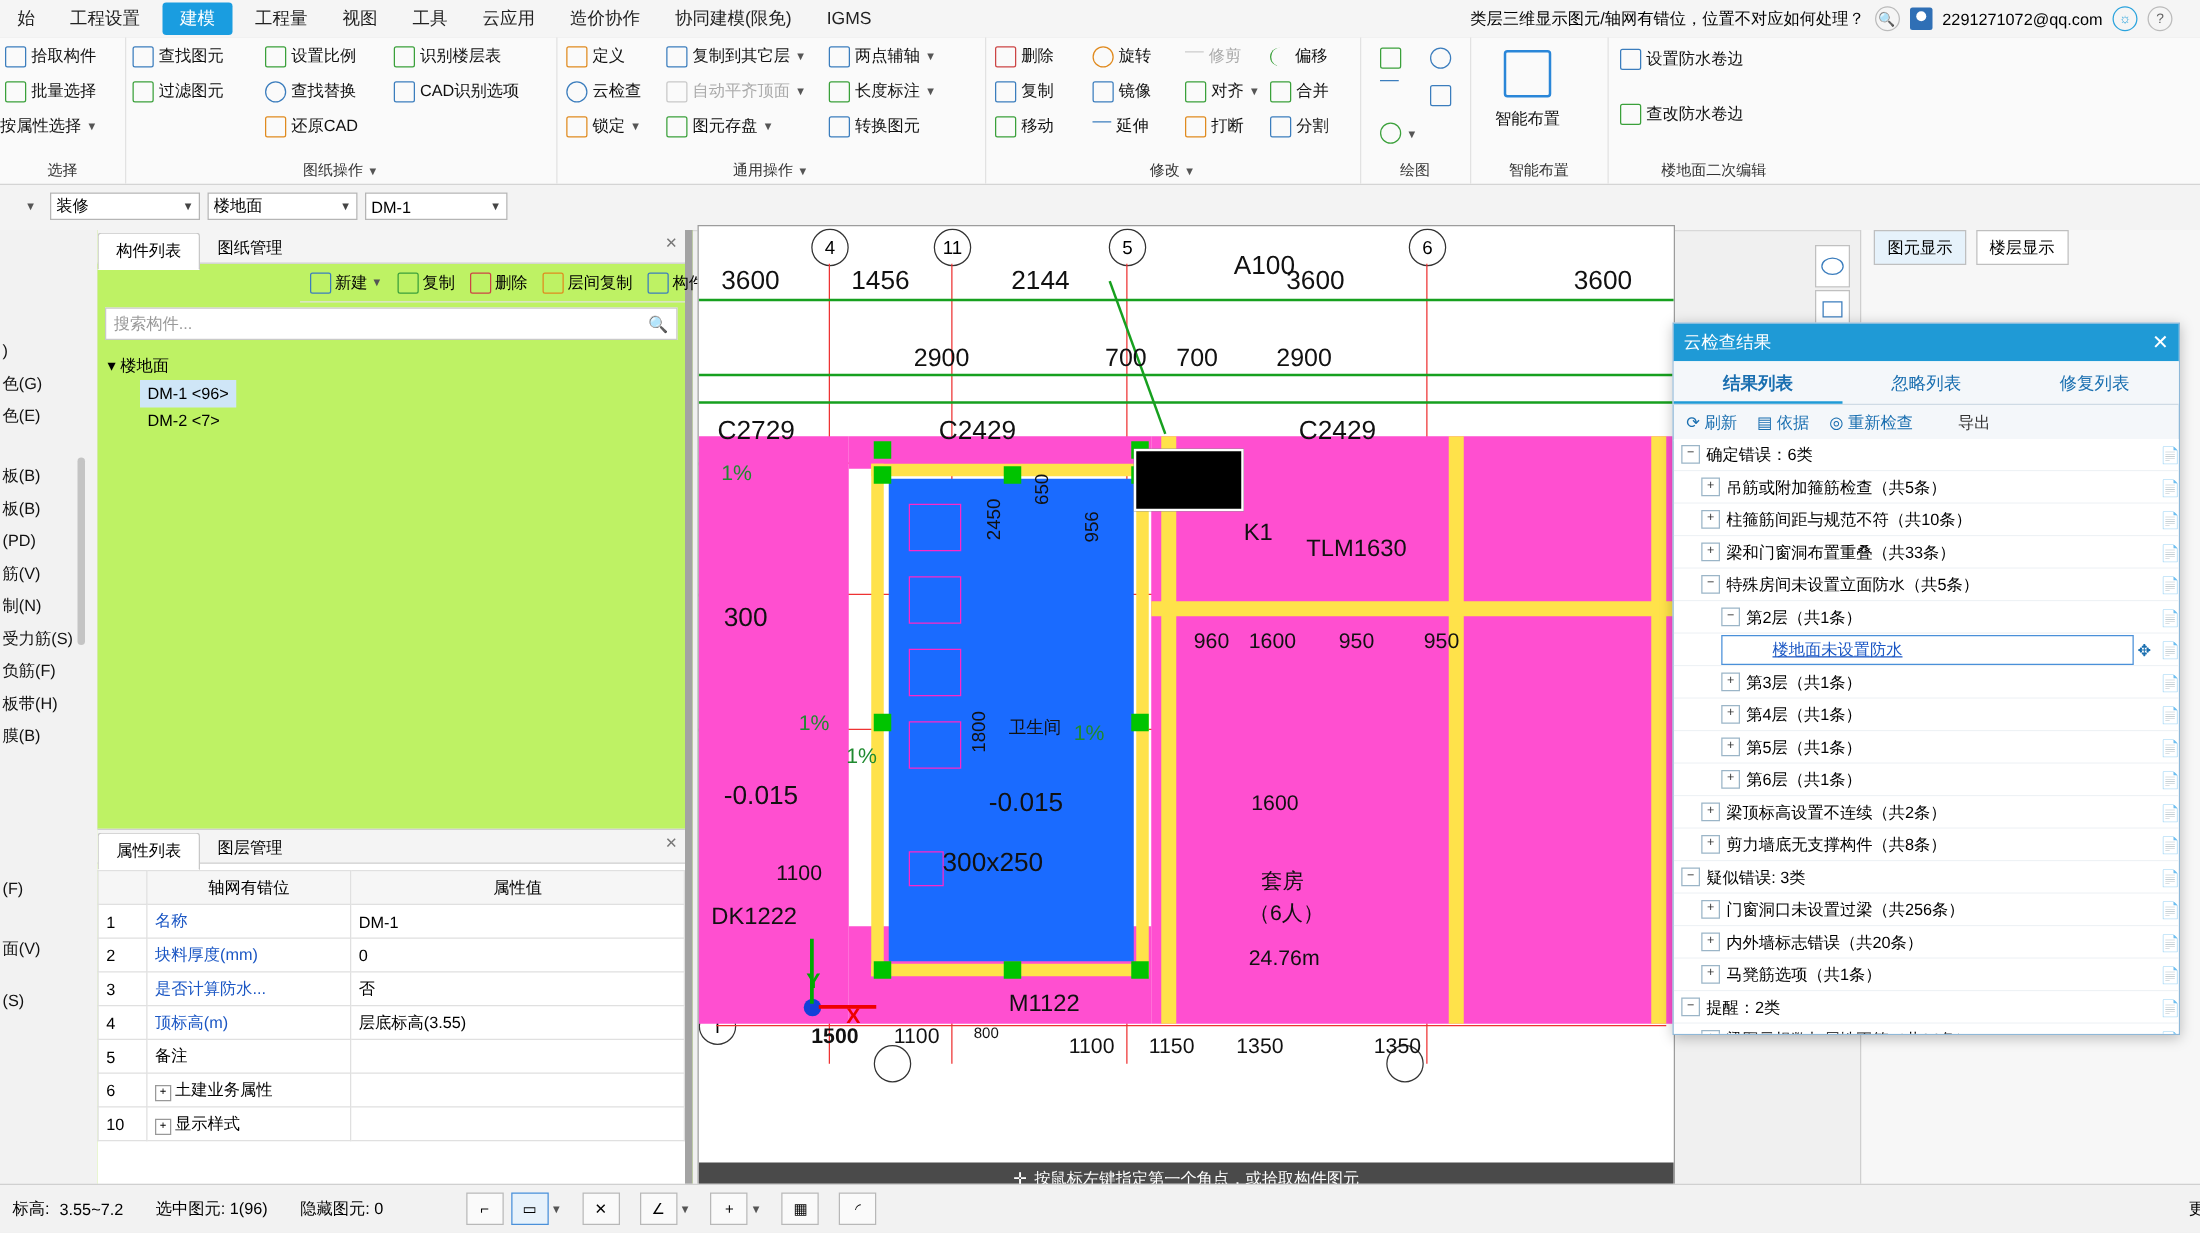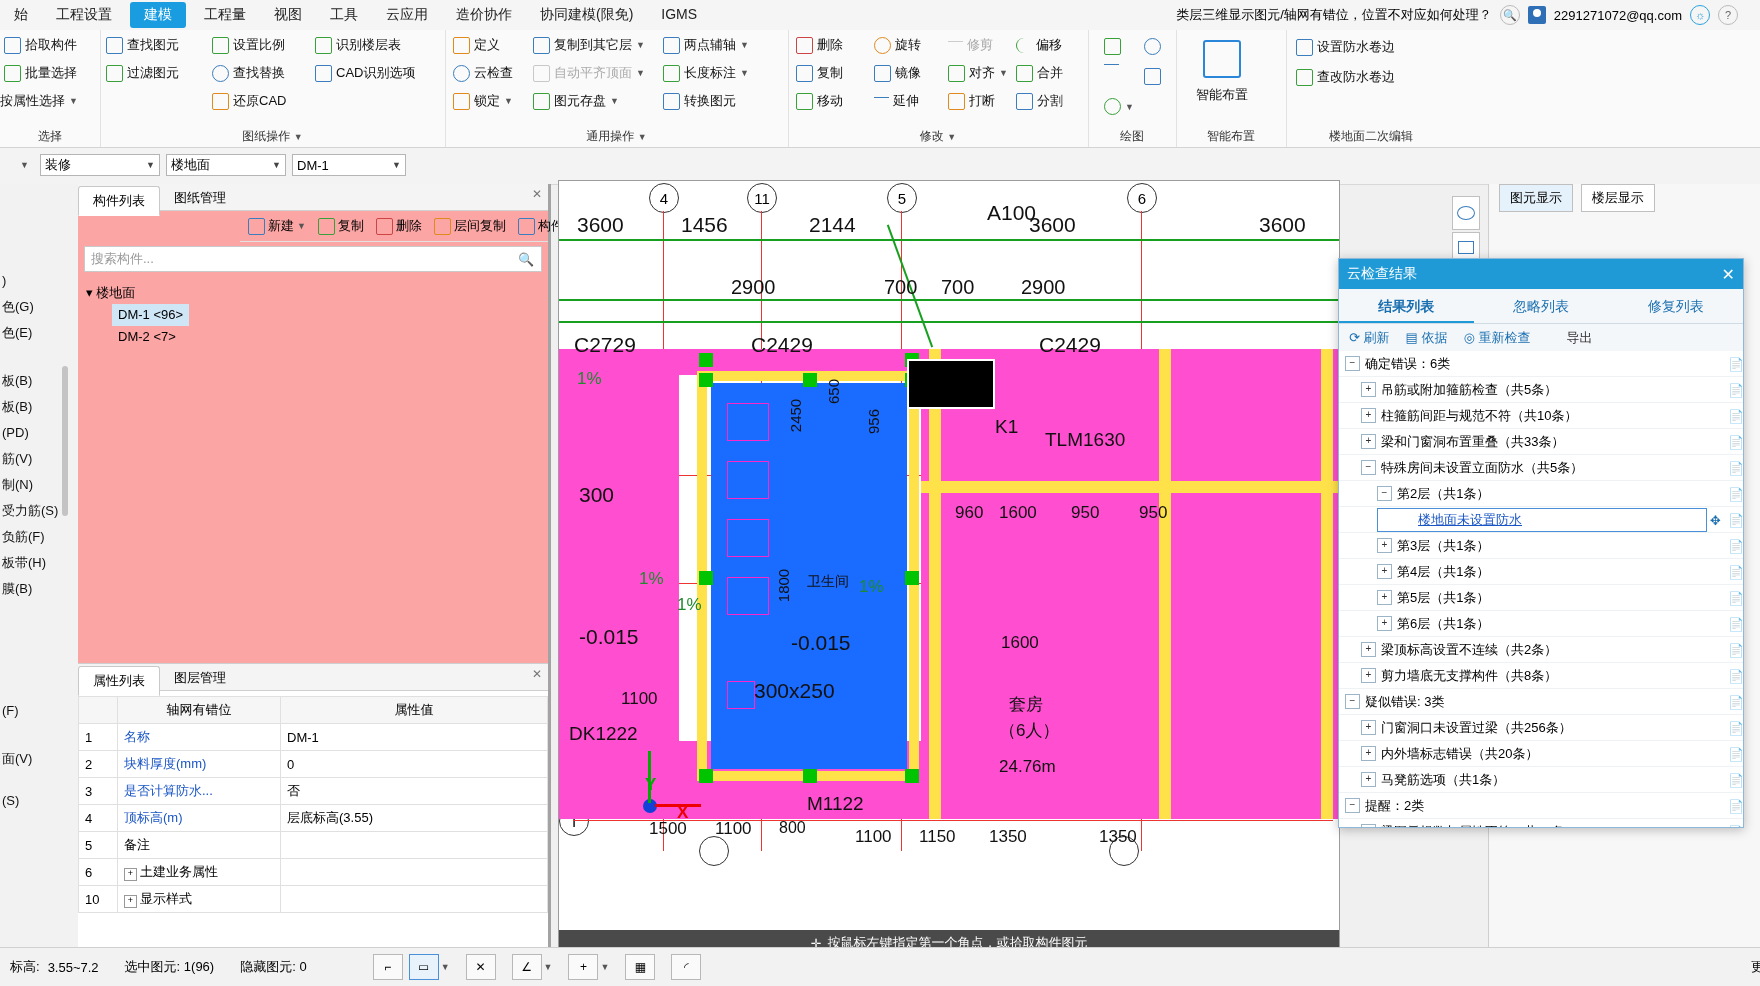--- a/index.html
+++ b/index.html
@@ -35,21 +35,21 @@
   #combobar{left:0;top:148px;width:1760px;height:36px;background:#f3f3f3;border-bottom:1px solid #d8d8d8;}
   .combo{position:absolute;top:6px;height:22px;border:1px solid #b5b5b5;background:#fff;font-size:13px;display:flex;align-items:center;padding:0 4px;box-sizing:border-box;}
   .combo .cv{flex:1;overflow:hidden;white-space:nowrap;}
   .combo .cc{color:#444;font-size:9px;}
 
   
   #leftrail{left:0;top:184px;width:78px;height:780px;background:#f2f2f2;border-right:1px solid #dcdcdc;font-size:13px;}
   .rail-item{height:26px;line-height:26px;padding-left:2px;white-space:nowrap;overflow:hidden;color:#111;}
 
   
-  #comppanel{left:78px;top:184px;width:470px;height:780px;background:#fca5a5;border-right:3px solid #a3a3a3;}
+  #comppanel{left:78px;top:184px;width:470px;height:780px;background:#bef264;border-right:6px solid #a3a3a3;}
   .panel-tabs{height:26px;border-bottom:1px solid #d0d0d0;background:#f4f4f4;position:relative;}
   .ptab{float:left;padding:5px 14px;font-size:13px;cursor:default;}
   .ptab.sel{background:#fff;border:1px solid #c8c8c8;border-bottom:1px solid #fff;border-radius:3px 3px 0 0;margin-top:2px;}
   .panel-close{position:absolute;right:6px;top:3px;color:#777;font-size:12px;}
   .ctoolbar{height:30px;border-bottom:1px solid #e2e2e2;display:flex;align-items:center;gap:12px;padding:0 8px;font-size:13px;}
   .ctool{display:flex;align-items:center;gap:3px;white-space:nowrap;}
   .searchbox{height:24px;margin:4px 6px;border:1px solid #c9c9c9;background:#fff;display:flex;align-items:center;padding:0 6px;font-size:13px;color:#999;}
   .tree{font-size:13px;padding:6px 0 0 8px;}
   .tnode{height:22px;line-height:22px;white-space:nowrap;}
   .tnode.sel{background:#cfe6f7;display:inline-block;padding:0 6px;}
@@ -308,21 +308,21 @@
       <span style="margin-top:4px;">智能布置</span>
     </div>
     <div class="gtitle">智能布置</div>
   </div>
 
   <div class="rgroup" style="left:1286px;width:170px;border-right:none;">
     <div class="rbtn" style="left:10px;top:8px;">
       <span class="ico sq"></span>
         <span>设置防水卷边</span>
     </div>
-    <div class="rbtn" style="left:10px;top:38px;text-align:right;">
+    <div class="rbtn" style="left:10px;top:52px;text-align:right;">
       <span class="ico sq-g"></span>
         <span>查改防水卷边</span>
     </div>
     <div class="gtitle">楼地面二次编辑</div>
   </div>
 </div>
 
 <div id="combobar" class="abs">
   <span class="caret" style="position:absolute;left:20px;top:12px;">▼</span>
   <div class="combo" style="left:40px;width:120px;">
@@ -542,23 +542,23 @@
     <div class="dim" style="left:450px;top:512px;font-size:17px;">套房</div>
     <div class="dim" style="left:440px;top:538px;font-size:17px;">（6人）</div>
     <div class="dim" style="left:440px;top:576px;font-size:17px;">24.76m</div>
     <div class="dim" style="left:20px;top:444px;">-0.015</div>
     <div class="dim" style="left:232px;top:450px;">-0.015</div>
     <div class="dim" style="left:195px;top:498px;">300x250</div>
     <div class="dim" style="left:20px;top:302px;">300</div>
     <div class="dim" style="left:62px;top:508px;font-size:17px;">1100</div>
     <div class="dim" style="left:10px;top:542px;font-size:19px;">DK1222</div>
     <div class="dim" style="left:248px;top:612px;font-size:19px;">M1122</div>
-    <div class="dim" style="left:90px;top:638px;font-size:17px;">1500</div>
+    <div class="dim" style="left:90px;top:638px;font-size:17px;font-weight:bold;">1500</div>
     <div class="dim" style="left:156px;top:638px;font-size:17px;">1100</div>
-    <div class="dim" style="left:220px;top:638px;font-size:16px;">800</div>
+    <div class="dim" style="left:220px;top:638px;font-size:12px;">800</div>
     <div class="dim" style="left:296px;top:646px;font-size:17px;">1100</div>
     <div class="dim" style="left:360px;top:646px;font-size:17px;">1150</div>
     <div class="dim" style="left:430px;top:646px;font-size:17px;">1350</div>
     <div class="dim" style="left:540px;top:646px;font-size:17px;">1350</div>
     <div class="dim" style="left:262px;top:202px;font-size:15px;transform:rotate(-90deg);">650</div>
     <div class="dim" style="left:302px;top:232px;font-size:15px;transform:rotate(-90deg);">956</div>
     <div class="dim" style="left:220px;top:226px;font-size:15px;transform:rotate(-90deg);">2450</div>
     <div class="dim" style="left:208px;top:396px;font-size:15px;transform:rotate(-90deg);">1800</div>
     <div class="dimg" style="left:18px;top:188px;">1%</div>
     <div class="dimg" style="left:80px;top:388px;">1%</div>

